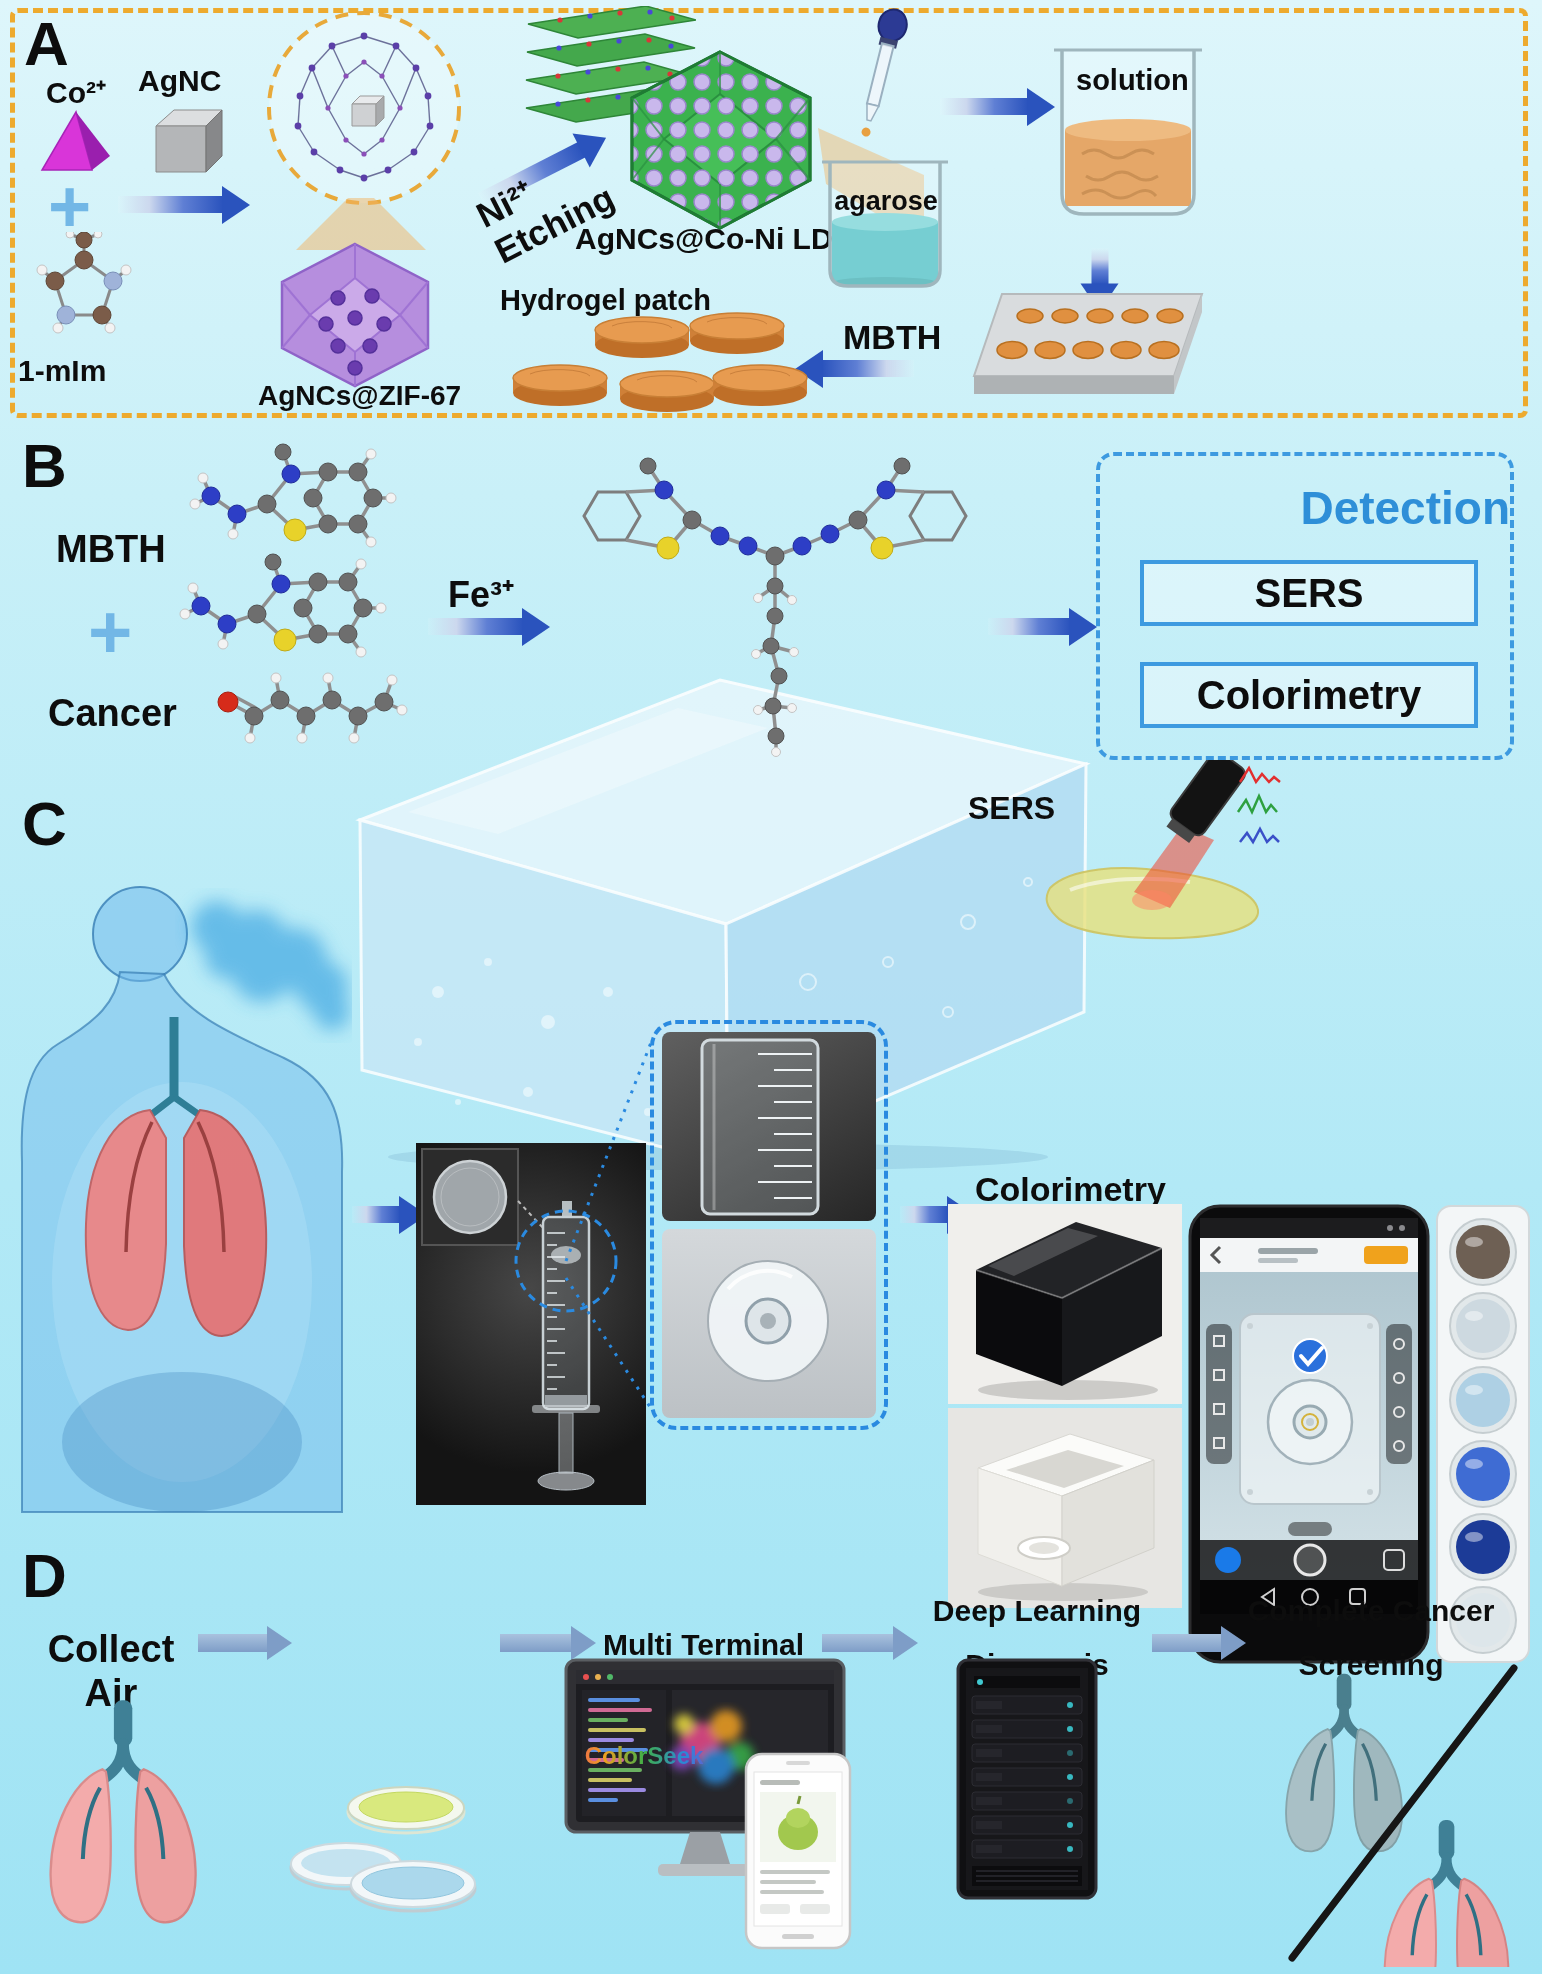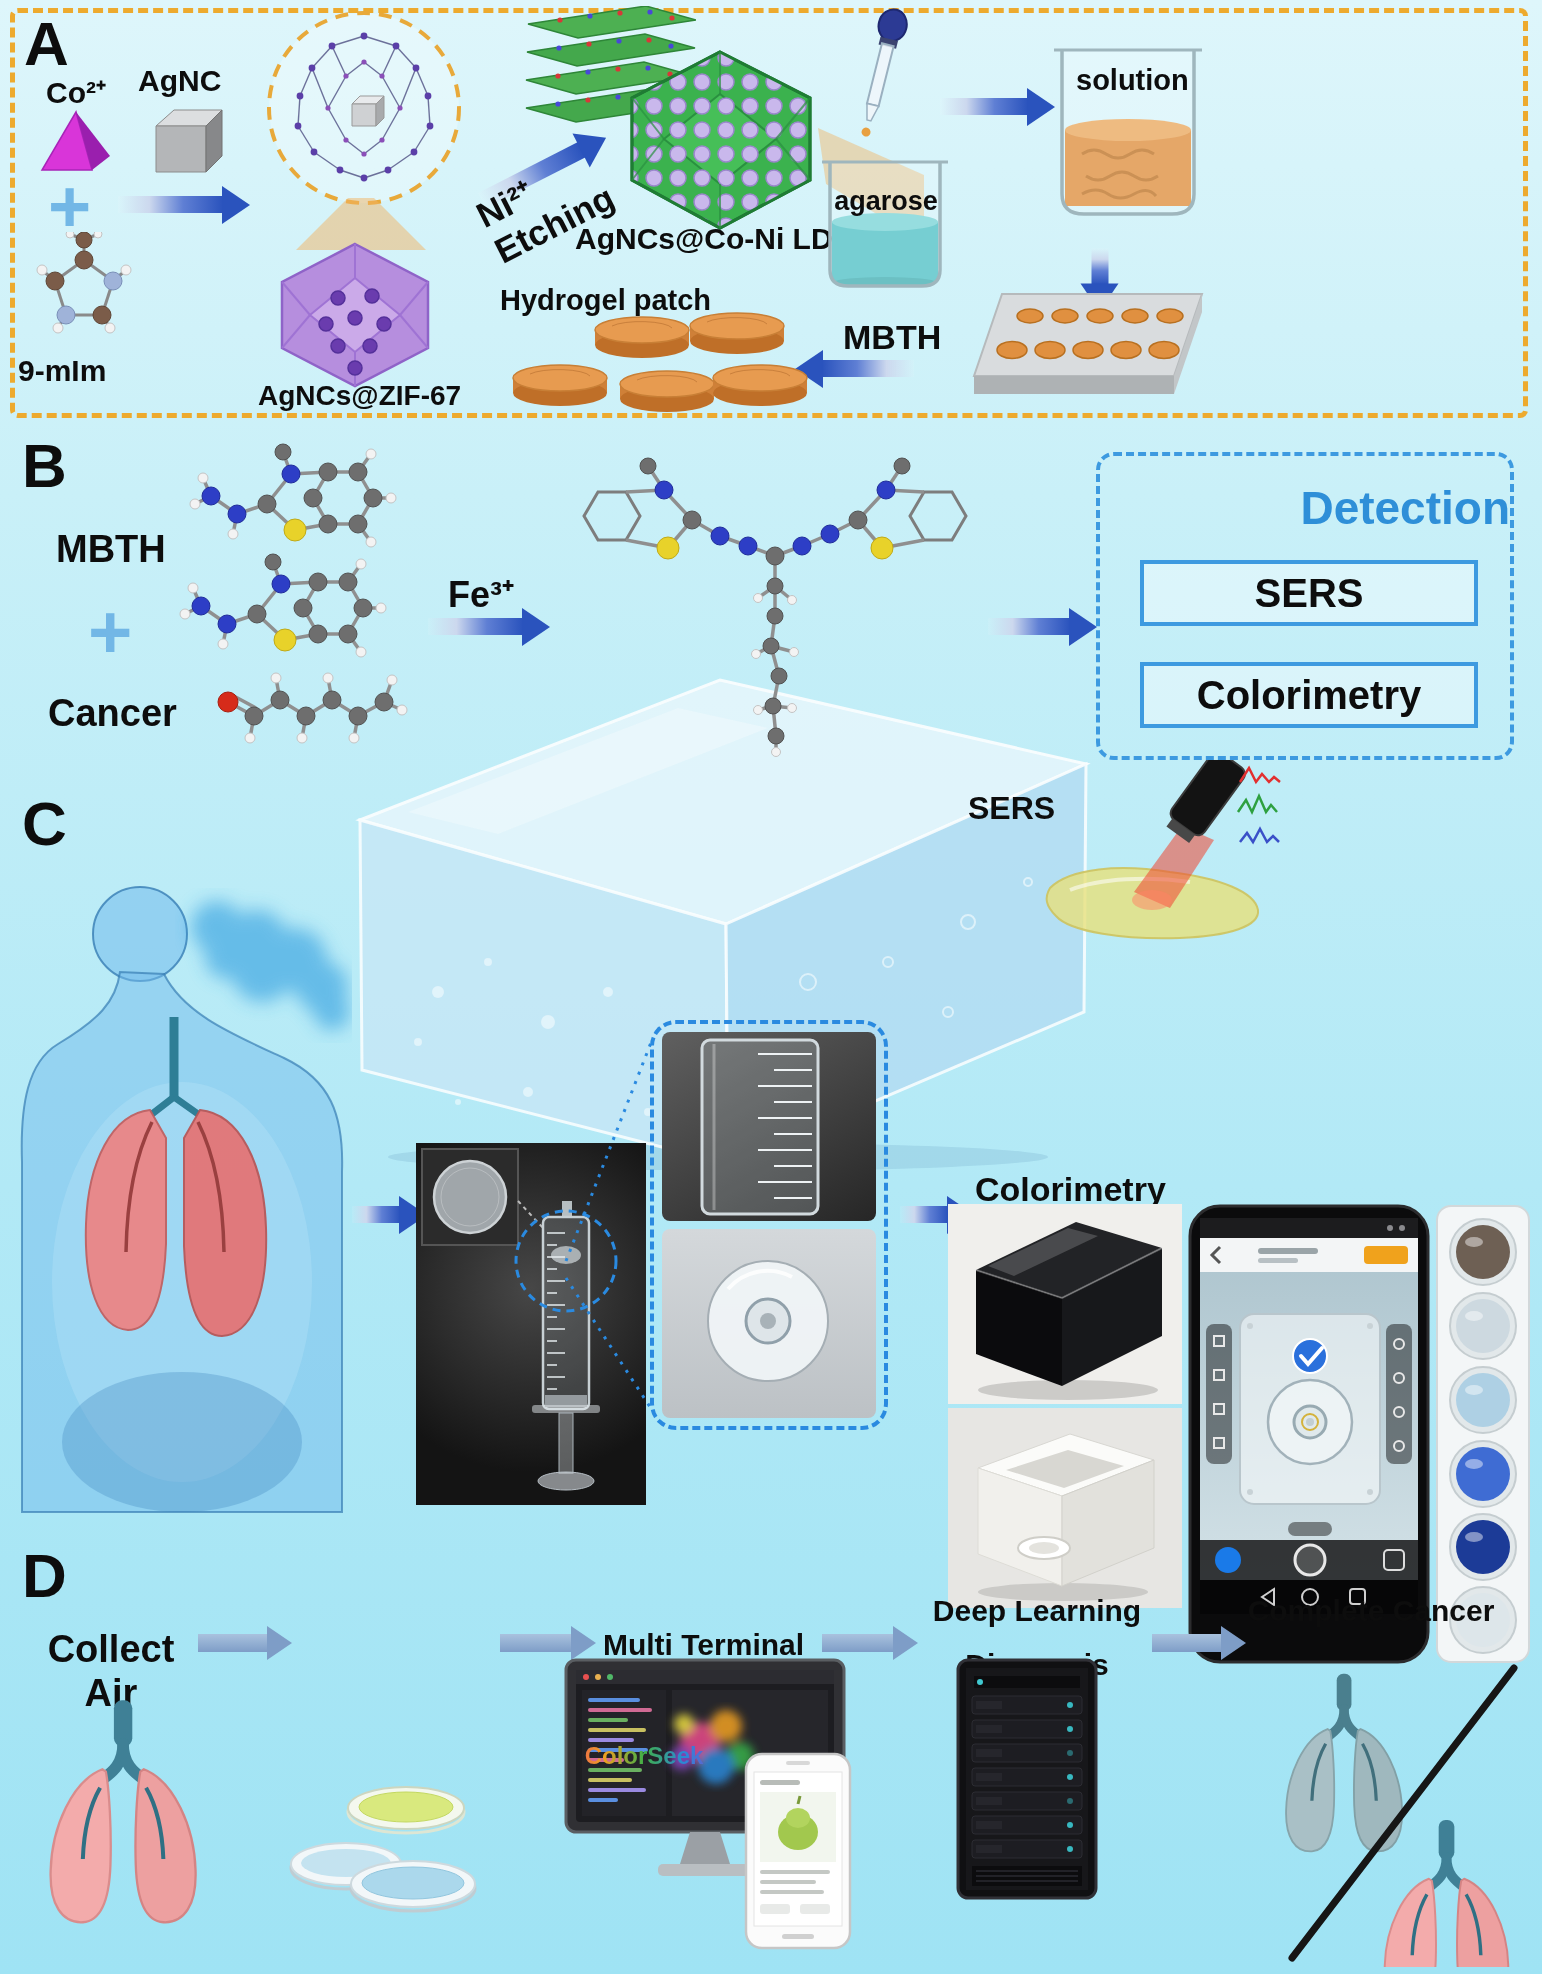--- a/index.html
+++ b/index.html
@@ -67,21 +67,21 @@
     <circle cx="88" cy="83" r="9" fill="#7b5c49" stroke="#5f4636"></circle>
     <circle cx="52" cy="83" r="9" fill="#9fb3d9" stroke="#7a8fb8"></circle>
     <circle cx="41" cy="49" r="9" fill="#7b5c49" stroke="#5f4636"></circle>
     <circle cx="112" cy="38" r="5" fill="#f3f3f3" stroke="#c4c4c4"></circle>
       <circle cx="96" cy="96" r="5" fill="#f3f3f3" stroke="#c4c4c4"></circle>
     <circle cx="44" cy="96" r="5" fill="#f3f3f3" stroke="#c4c4c4"></circle>
       <circle cx="28" cy="38" r="5" fill="#f3f3f3" stroke="#c4c4c4"></circle>
     <circle cx="56" cy="2" r="4" fill="#f3f3f3" stroke="#c4c4c4"></circle>
       <circle cx="84" cy="2" r="4" fill="#f3f3f3" stroke="#c4c4c4"></circle>
   </svg>
-  <div class="txt" style="left:18px;top:354px;font-size:30px">9-mIm</div>
+  <div class="txt" style="left:18px;top:354px;font-size:30px">1-mIm</div>
 
   <div class="txt" style="left:138px;top:64px;font-size:30px">AgNC</div>
   <svg class="abs" style="left:148px;top:98px" width="84" height="80">
     <polygon points="8,28 26,12 74,12 58,28" fill="#dcdee0" stroke="#8c8c8c"></polygon>
     <polygon points="8,28 58,28 58,74 8,74" fill="#b4b6b8" stroke="#8c8c8c"></polygon>
     <polygon points="58,28 74,12 74,58 58,74" fill="#87888a" stroke="#737373"></polygon>
   </svg>
 
   <div class="garrow" style="left:118px;top:196px;width:105px"></div>
 
@@ -809,20 +809,21 @@
     <div></div>
   </div>
   <div class="darrow" style="left:822px;top:1634px;width:72px"></div>
   <div class="txt center" style="left:928px;top:1584px;width:218px;font-size:30px;line-height:54px">
     <div>Deep Learning</div>
     <div>Diagnosis</div>
   </div>
   <div class="darrow" style="left:1152px;top:1634px;width:70px"></div>
   <div class="txt center" style="left:1246px;top:1584px;width:250px;font-size:30px;line-height:54px">
     <div>Complete Cancer</div>
+    <div>Screening</div>
   </div>
 
   <svg class="abs" style="left:38px;top:1698px" width="175" height="240">
     <g transform="scale(1.15)">
       <rect x="66" y="2" width="16" height="40" rx="7" fill="#3f8096"></rect>
       <path d="M74,40 C74,60 62,66 52,74" stroke="#3f8096" stroke-width="10" fill="none" stroke-linecap="round"></path>
       <path d="M74,40 C74,60 86,66 96,74" stroke="#3f8096" stroke-width="10" fill="none" stroke-linecap="round"></path>
       <path d="M56,62 C30,72 12,112 11,150 C10,180 21,196 39,195 C55,194 62,175 63,145 C64,115 62,80 59,64 Z" fill="#f3abab" stroke="#d98c8c" stroke-width="2"></path>
       <path d="M92,62 C118,72 136,112 137,150 C138,180 127,196 109,195 C93,194 86,175 85,145 C84,115 86,80 89,64 Z" fill="#eda0a0" stroke="#d48484" stroke-width="2"></path>
       <path d="M54,78 C46,92 40,112 39,140" stroke="#2f7084" stroke-width="3.5" fill="none"></path>

